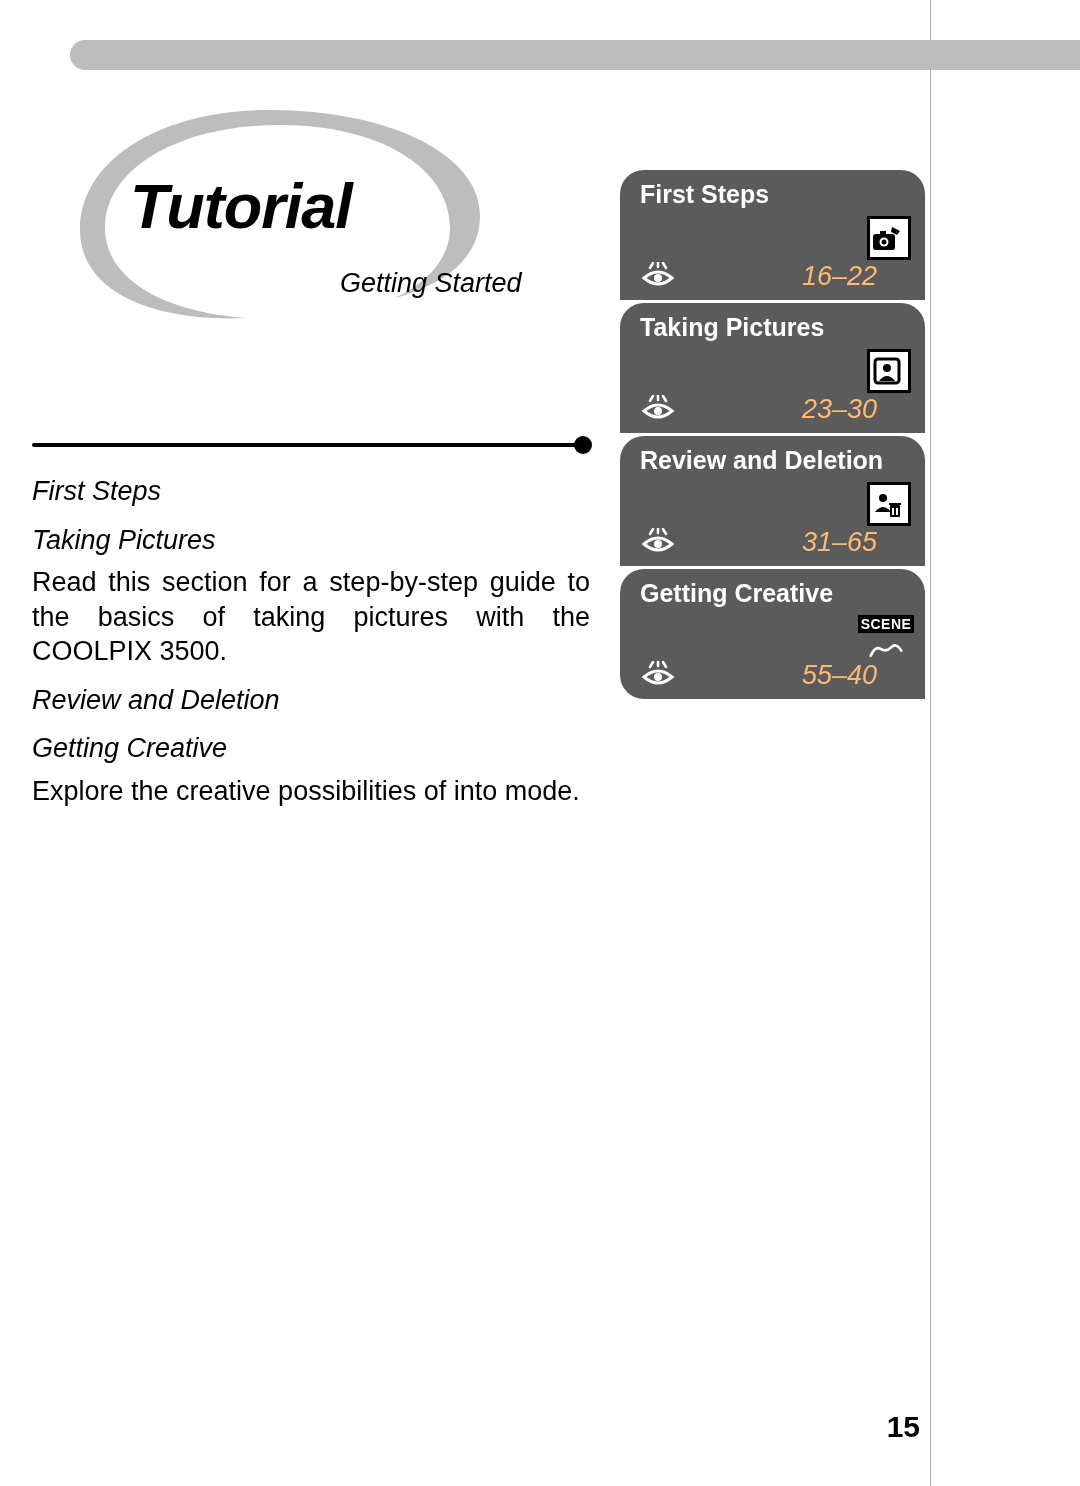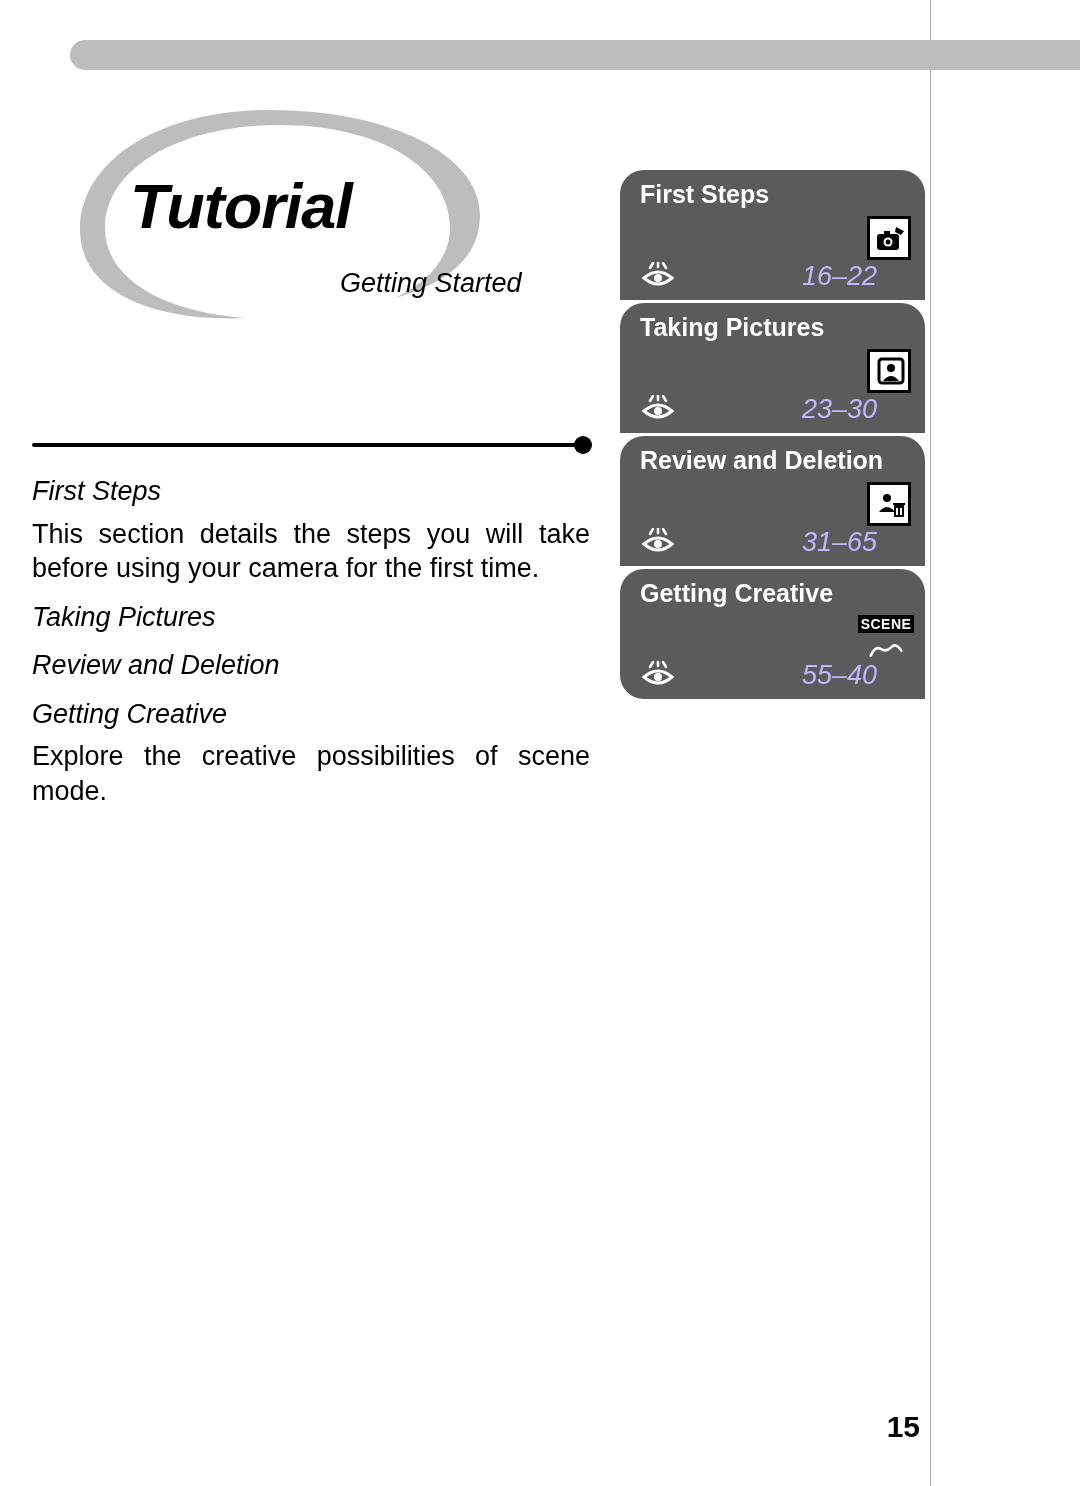--- a/index.html
+++ b/index.html
@@ -72,21 +72,21 @@
   .card-icon-box {
     position: absolute;
     right: 14px;
     top: 46px;
     width: 44px;
     height: 44px;
     background: #fff;
     border: 3px solid #000;
     display: flex;
     align-items: center;
-    justify-content: flex-end;
+    justify-content: space-between;
   }
   .card-icon-box svg { width: 34px; height: 34px; }
   .card-icon-box.scene-box {
     border: none;
     background: transparent;
     flex-direction: column;
     width: 50px;
     height: 50px;
   }
   .scene-label {
@@ -101,21 +101,21 @@
     position: absolute;
     bottom: 8px;
     left: 20px;
   }
   .page-range {
     position: absolute;
     bottom: 8px;
     right: 48px;
     font-size: 27px;
     font-style: italic;
-    color: #c4b5fd;
+    color: #fdba74;
   }
   .divider-line {
     position: absolute;
     top: 440px;
     left: 32px;
     width: 560px;
     height: 8px;
   }
   .divider-line::before {
     content: "";
@@ -274,23 +274,23 @@
     <div class="page-range">55–40</div>
   </div>
 
 </div>
 
 <div class="divider-line"></div>
 
 <div class="body-text">
 
   <p class="section-head">First Steps</p>
-  <p>This section details the steps you will take before using your camera for the first time.</p>
 
   <p class="section-head">Taking Pictures</p>
+  <p>Read this section for a step-by-step guide to the basics of taking pictures with the COOLPIX 3500.</p>
 
   <p class="section-head">Review and Deletion</p>
 
   <p class="section-head">Getting Creative</p>
-  <p>Explore the creative possibilities of scene mode.</p>
+  <p>Explore the creative possibilities of into mode.</p>
 </div>
 
 <div class="page-number">15</div>
 
 </body></html>

